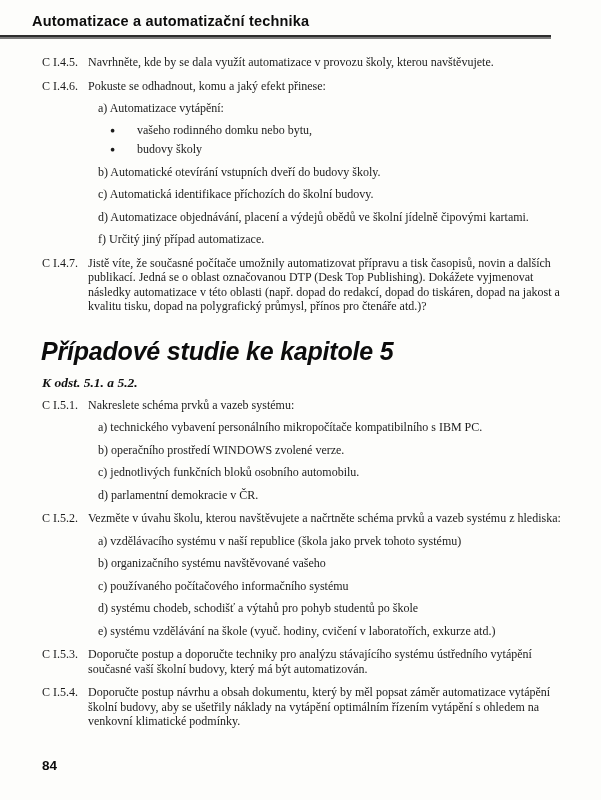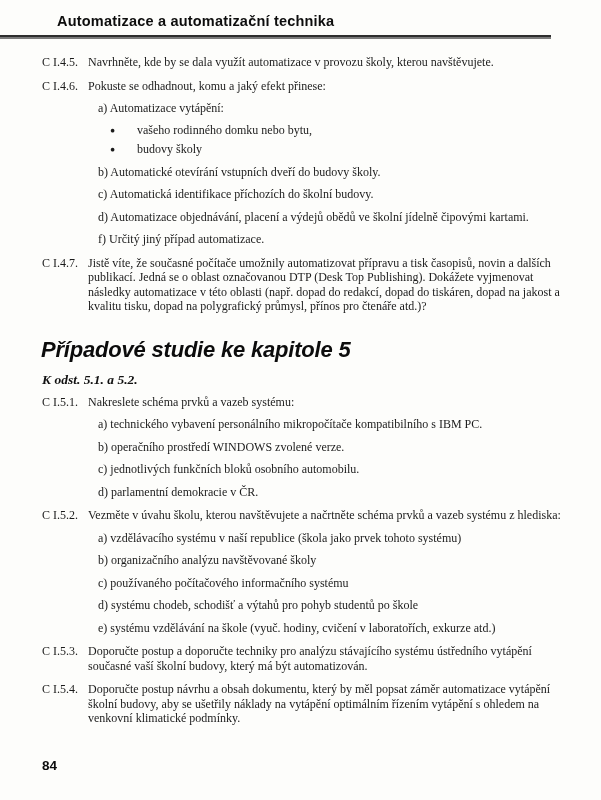--- a/index.html
+++ b/index.html
@@ -7,21 +7,21 @@
     position: relative;
     width: 601px;
     height: 800px;
     background: #fdfdfb;
     color: #1b1b1b;
     font-family: "Liberation Serif", serif;
     overflow: hidden;
   }
   .header-title {
     position: absolute;
-    left: 57px;
+    left: 32px;
     top: 13px;
     font-family: "Liberation Sans", sans-serif;
     font-weight: bold;
     font-size: 14.5px;
     letter-spacing: 0.2px;
     color: #0d0d0d;
   }
   .header-rule {
     position: absolute;
     left: 0;
@@ -52,21 +52,21 @@
   .bullet-row + .bullet-row { margin-top: 5px; }
   .bullet {
     flex: 0 0 27px;
     font-size: 8.5px;
     line-height: 14.5px;
   }
   .section-title {
     font-family: "Liberation Sans", sans-serif;
     font-weight: bold;
     font-style: italic;
-    font-size: 22px;
+    font-size: 25px;
     letter-spacing: -0.2px;
     color: #0c0c0c;
     margin: 23px 0 9px -1px;
   }
   .section-subtitle {
     font-family: "Liberation Serif", serif;
     font-weight: bold;
     font-style: italic;
     font-size: 13.5px;
     color: #111111;
@@ -138,21 +138,21 @@
         <p class="sub">c) jednotlivých funkčních bloků osobního automobilu.</p>
         <p class="sub">d) parlamentní demokracie v ČR.</p>
       </div>
     </div>
 
     <div class="ex">
       <span class="ex-id">C I.5.2.</span>
       <div class="ex-body">
         <p>Vezměte v úvahu školu, kterou navštěvujete a načrtněte schéma prvků a vazeb systému z hlediska:</p>
         <p class="sub">a) vzdělávacího systému v naší republice (škola jako prvek tohoto systému)</p>
-        <p class="sub">b) organizačního analýzu navštěvované školy</p>
+        <p class="sub">b) organizačního systému navštěvované vašeho</p>
         <p class="sub">c) používaného počítačového informačního systému</p>
         <p class="sub">d) systému chodeb, schodišť a výtahů pro pohyb studentů po škole</p>
         <p class="sub">e) systému vzdělávání na škole (vyuč. hodiny, cvičení v laboratořích, exkurze atd.)</p>
       </div>
     </div>
 
     <div class="ex">
       <span class="ex-id">C I.5.3.</span>
       <div class="ex-body">
         <p>Doporučte postup a doporučte techniky pro analýzu stávajícího systému ústředního vytápění současné vaší školní budovy, který má být automatizován.</p>

